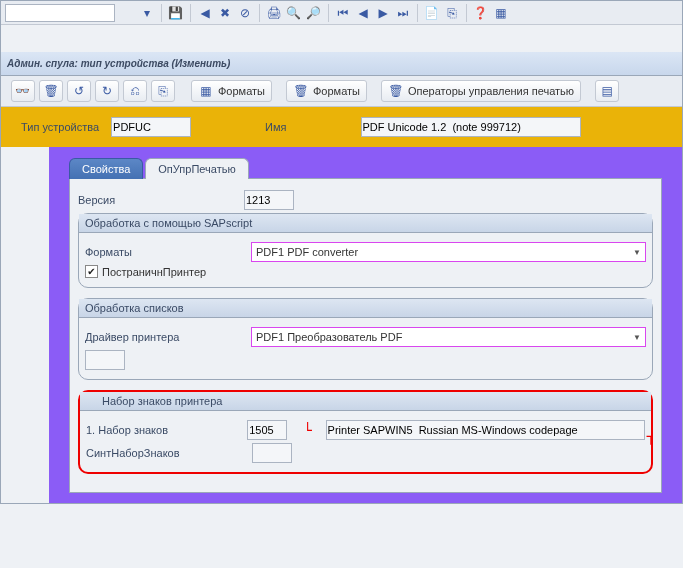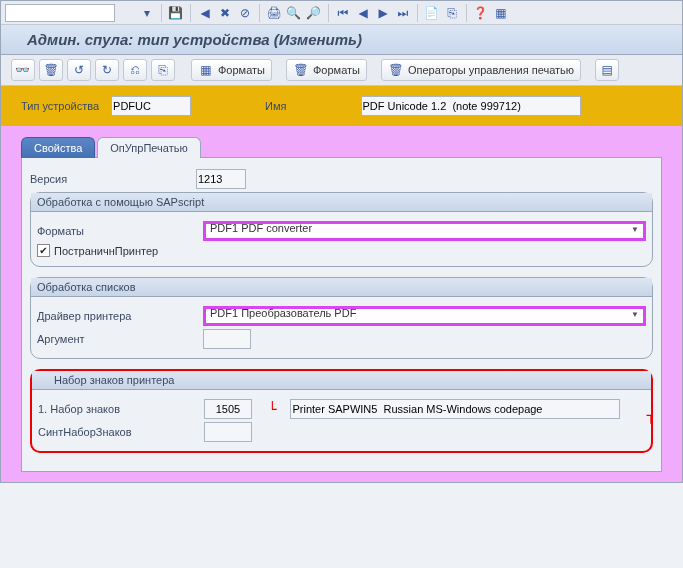--- a/index.html
+++ b/index.html
@@ -37,25 +37,26 @@
     font-size: 12px;
   }
   .divider-v {
     width: 1px; height: 18px;
     background: #c3c9d3;
     margin: 0 2px;
   }
   .title-bar {
     background: linear-gradient(#dbe6f5, #c8d7ec);
     border-bottom: 1px solid #9aa7b8;
-    padding: 6px 26px;
-    font-size: 15px;
+    padding: 6px 6px;
+    font-size: 10px;
     font-weight: bold;
     font-style: italic;
     color: #3d4b63;
+    margin-top: 27px;
   }
   .action-bar {
     background: #e8ecf2;
     border-bottom: 1px solid #c3c9d3;
     display: flex;
     align-items: center;
     gap: 4px;
     padding: 4px 10px;
   }
   .btn {
@@ -85,21 +86,22 @@
   .field-input {
     border: 1px solid #abb4c2;
     background: #f4f6f9;
     height: 20px;
     padding: 0 1px;
     font-family: Arial, sans-serif;
     font-size: 11px;
   }
   .tabs-area {
     padding: 10px 20px;
-    background: #f0abfc;
+    background: #8b5cf6;
+    margin-left: 48px;
   }
   .tabs-row {
     display: flex;
   }
   .tab {
     padding: 4px 12px;
     font-size: 11px;
     border: 1px solid #9aa7b8;
     border-bottom: none;
     border-top-left-radius: 6px;
@@ -145,26 +147,26 @@
   }
   .form-row .label {
     width: 150px;
     color: #3a4a65;
   }
   .wide-input {
     flex: 1;
     min-width: 0;
   }
   .select-like {
-    border: 3px solid #d946ef;
+    border: 1px solid #d946ef;
     background: #fff;
     height: 20px;
     padding: 4px 4px;
     display: flex;
-    align-items: flex-end;
+    align-items: center;
     justify-content: space-between;
     font-size: 11px;
   }
   .select-arrow {
     color: #555;
     font-size: 8px;
   }
   .checkbox-row {
     display: flex;
     align-items: center;
@@ -196,21 +198,21 @@
     color: #e00;
     font-size: 14px;
     font-family: monospace;
   }
   .bracket-left {
     color: #e00;
     font-size: 14px;
     font-family: monospace;
     margin-right: -2px;
   }
-  .nano { width: 48px; text-align: center; }
+  .nano { width: 40px; }
   .small { width: 50px; }
 </style>
 </head>
 <body>
 
 <div class="window">
 
   <div class="top-toolbar">
     <input class="top-input" style="">
     <span class="mini-icon">▾</span>
@@ -323,21 +325,20 @@
         <div class="group-header">Обработка списков</div>
         <div class="group-body">
           <div class="form-row">
             <span class="label">Драйвер принтера</span>
             <div class="select-like wide-input">
               <span>PDF1 Преобразователь PDF</span>
               <span class="select-arrow">▼</span>
             </div>
           </div>
           <div class="form-row">
-            <span class="label">Аргумент</span>
             <input class="field-input nano" value="" style="">
           </div>
         </div>
       </div>
 
       <div class="group highlight-group" style="position:relative">
         <div class="group-header">Набор знаков принтера</div>
         <span class="bracket-right">┐</span>
         <div class="group-body">
           <div class="form-row">

